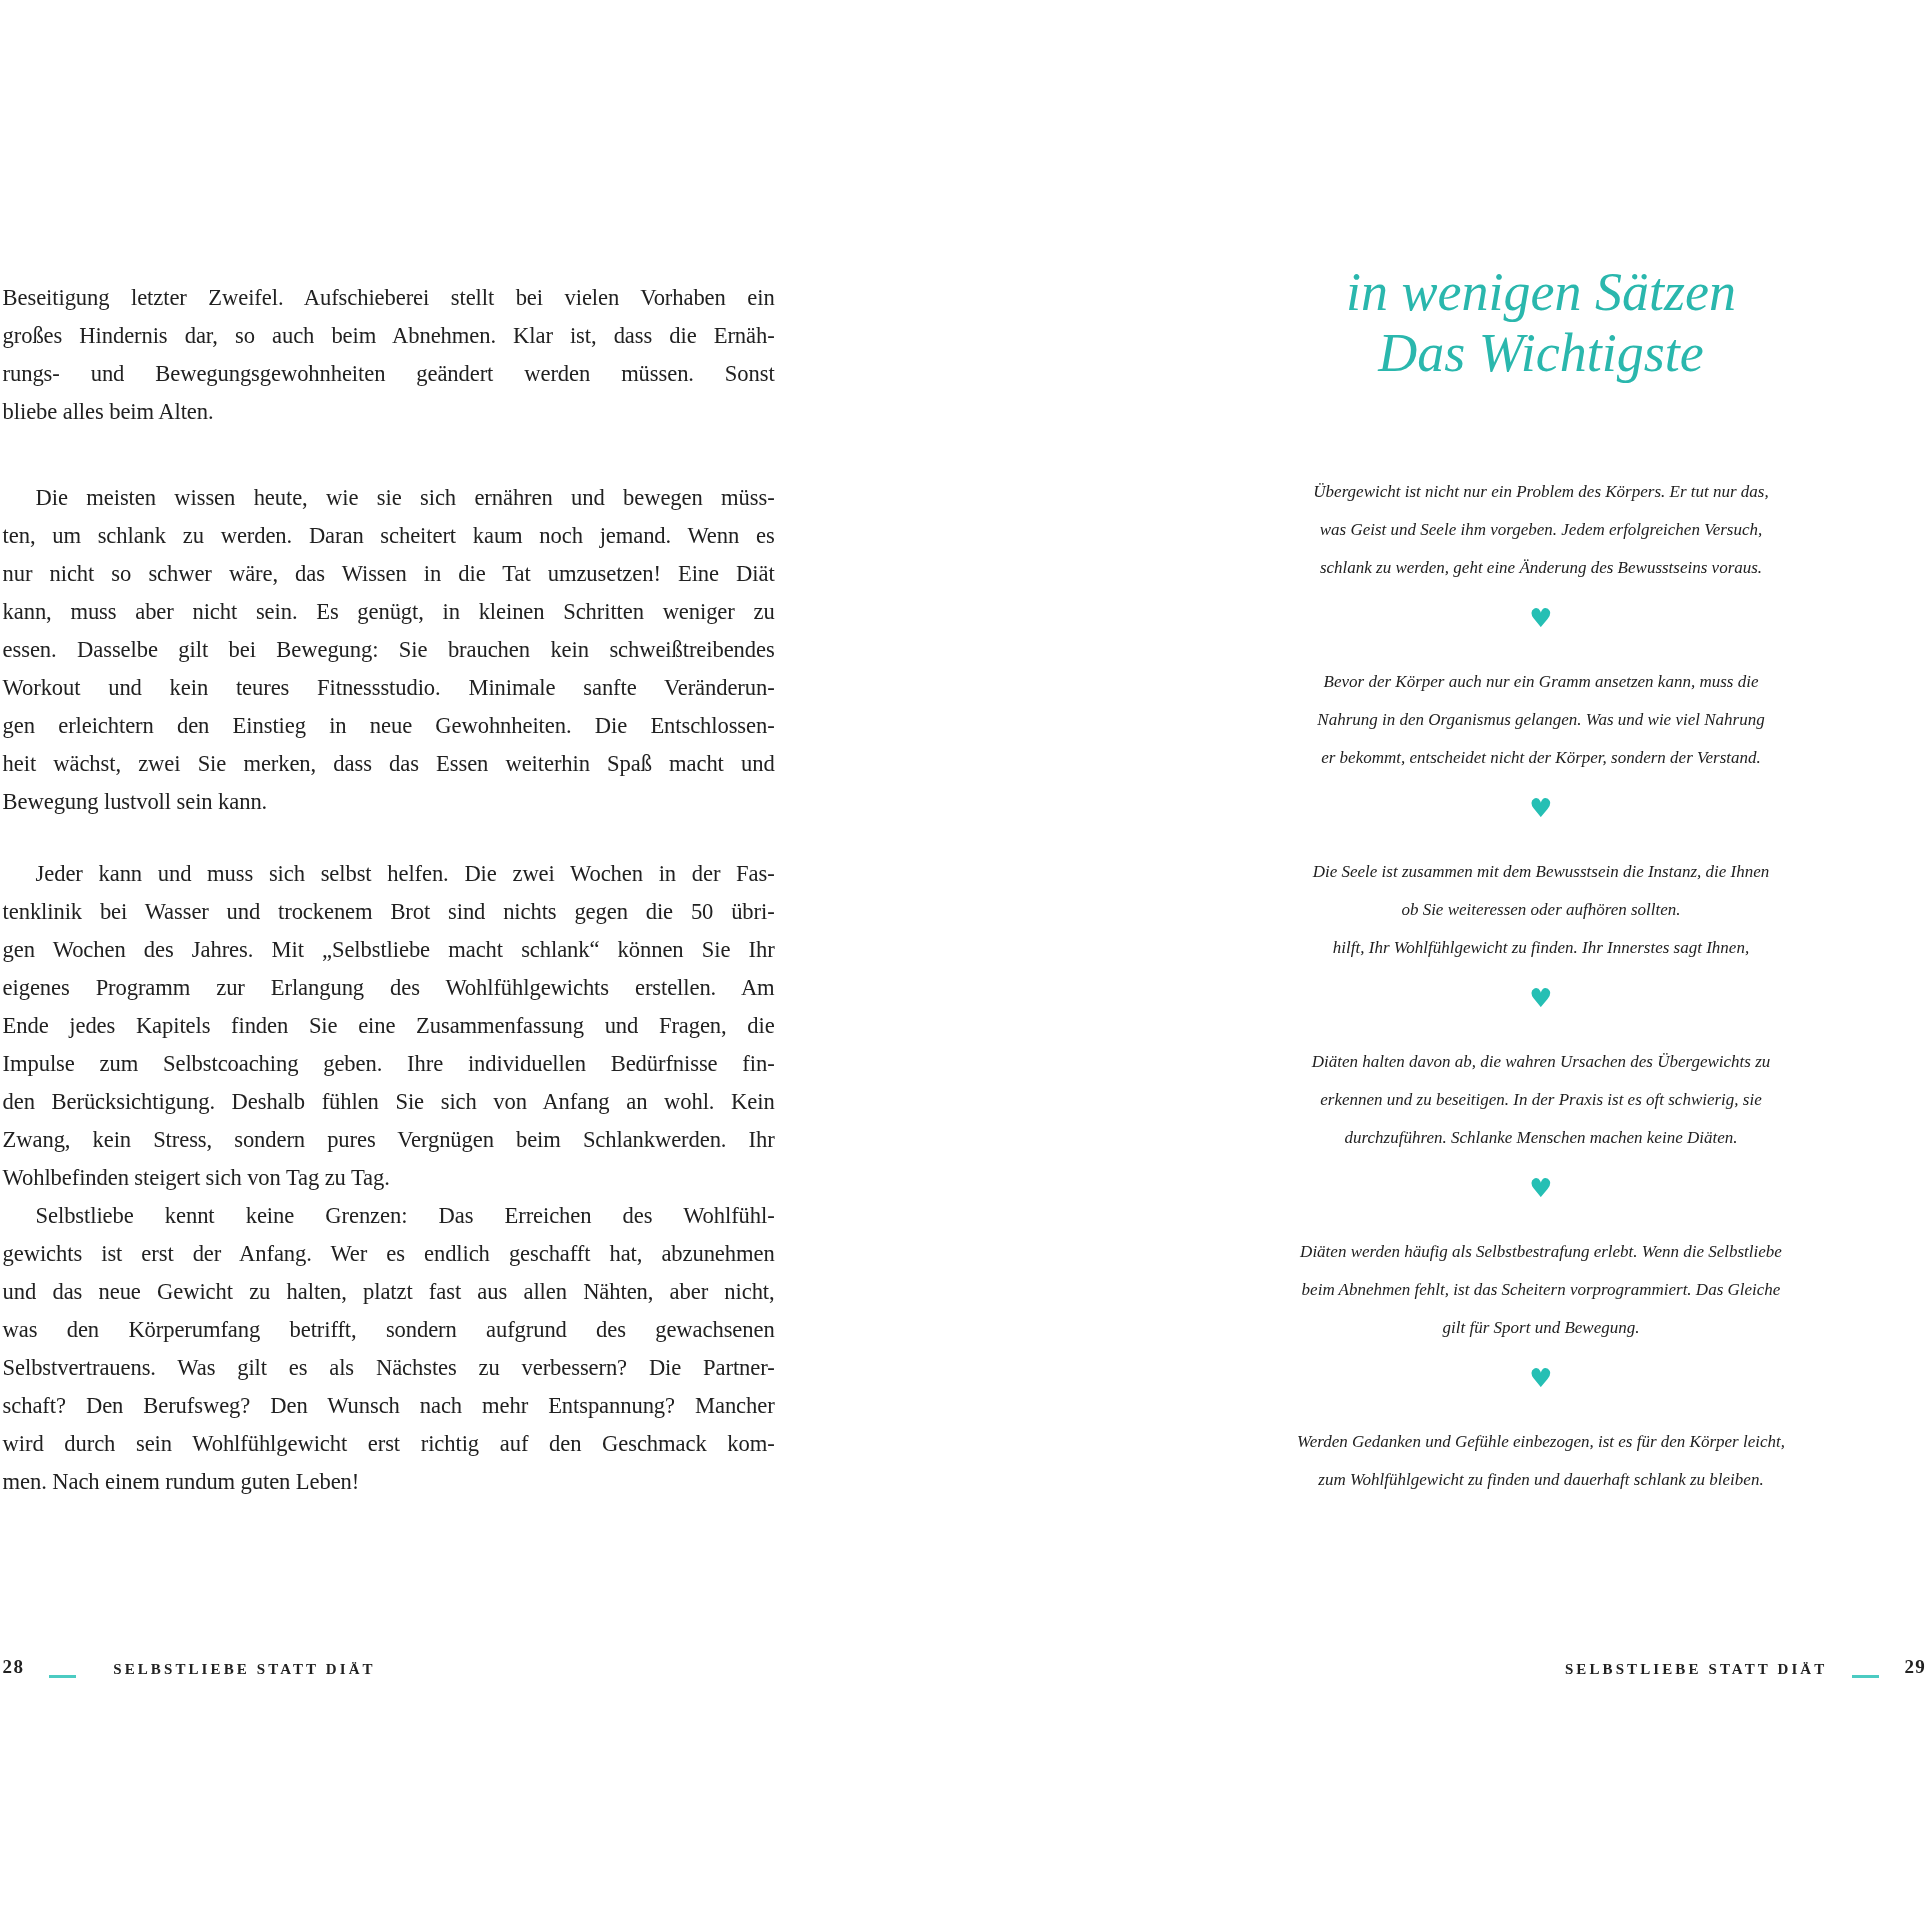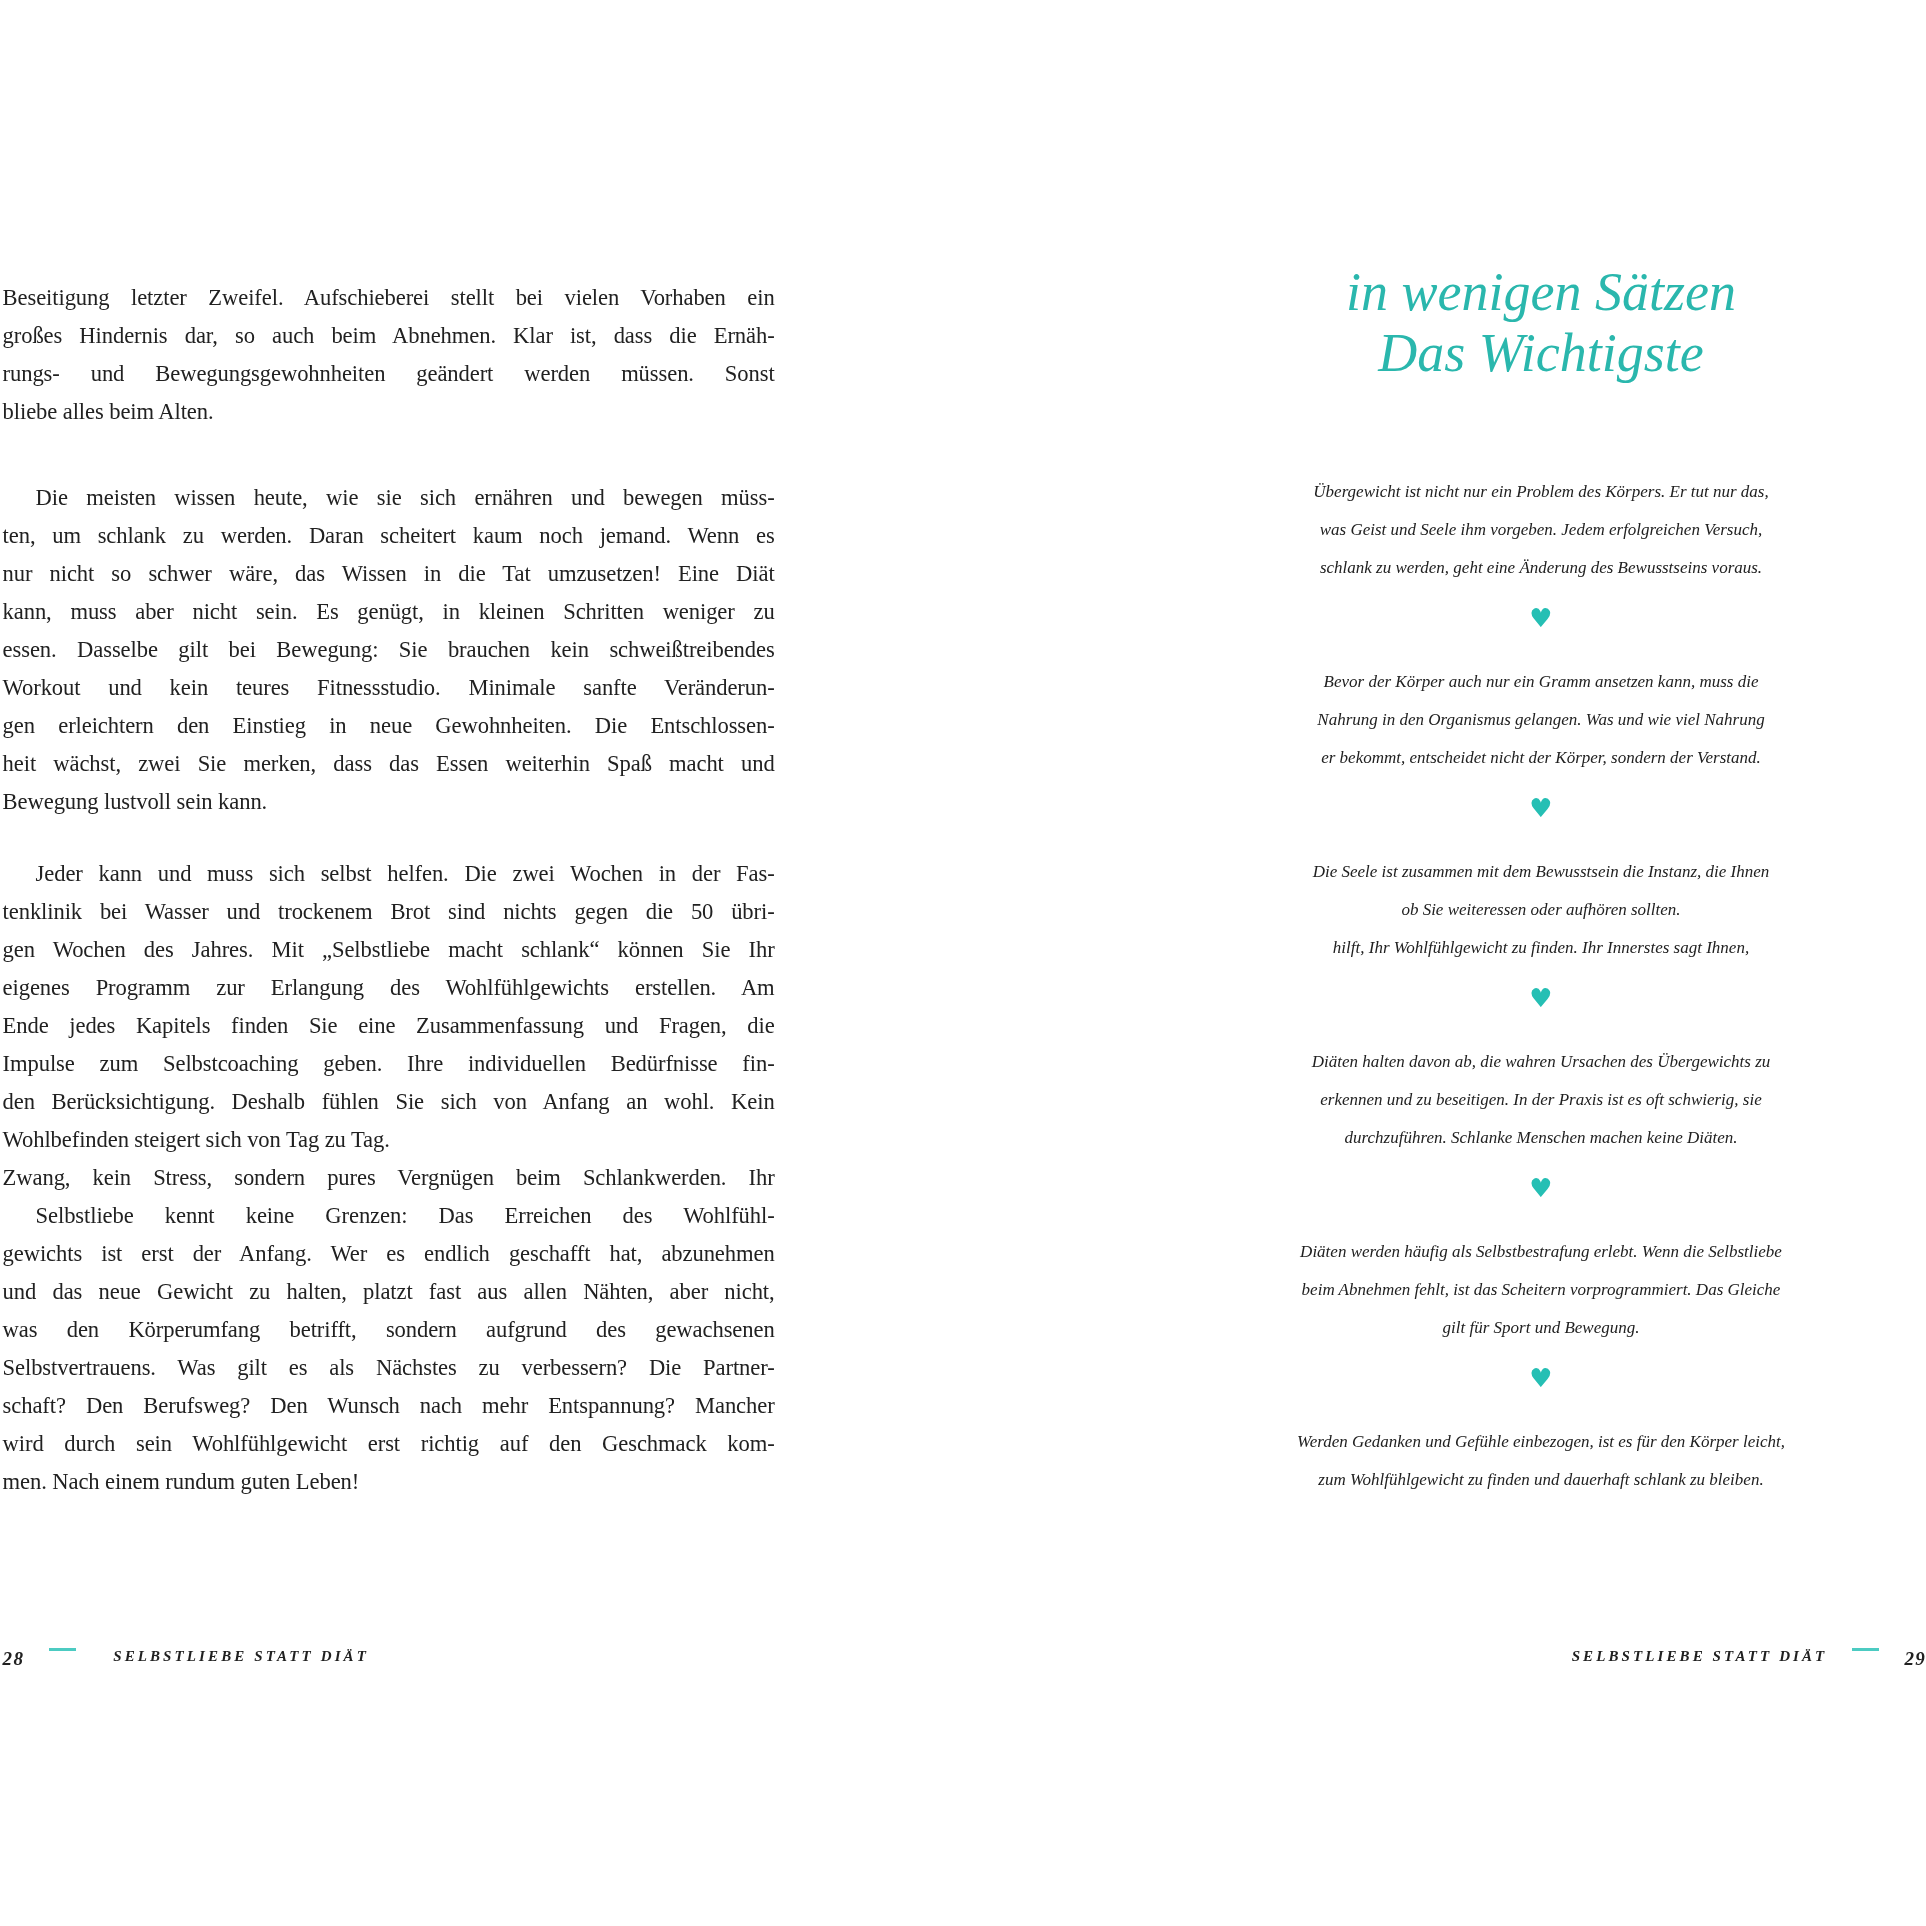--- a/index.html
+++ b/index.html
@@ -48,21 +48,21 @@
   .heart-row { height: 38px; line-height: 38px; margin-bottom: 26px; text-align: center; }
   .heart {
     color: var(--heart, #25bfb4);
     font-size: 26px;
     font-family: "DejaVu Sans", sans-serif;
   }
 
   
   .footer {
     position: absolute; top: 1648px; height: 29.5px;
-    display: flex; align-items: flex-start; font-style: italic;
+    display: flex; align-items: flex-end;
   }
   .footer-left  { left: 2.6px;    width: 772px; justify-content: flex-start; }
   .footer-right { left: 1156px; width: 770px; justify-content: flex-end; }
   .page-num {
     font-size: 19px; font-weight: 700; letter-spacing: 1.3px;
   }
   .footer-dash {
     display: inline-block; width: 27px; height: 2.6px;
     background: var(--dash, #4ccbc2);
     margin: 0 25px;
@@ -96,22 +96,22 @@
           <div class="line last">Bewegung lustvoll sein kann.</div>
         </div>
         <div class="para indent">
           <div class="line first">Jeder kann und muss sich selbst helfen. Die zwei Wochen in der Fas-</div>
           <div class="line">tenklinik bei Wasser und trockenem Brot sind nichts gegen die 50 übri-</div>
           <div class="line">gen Wochen des Jahres. Mit „Selbstliebe macht schlank“ können Sie Ihr</div>
           <div class="line">eigenes Programm zur Erlangung des Wohlfühlgewichts erstellen. Am</div>
           <div class="line">Ende jedes Kapitels finden Sie eine Zusammenfassung und Fragen, die</div>
           <div class="line">Impulse zum Selbstcoaching geben. Ihre individuellen Bedürfnisse fin-</div>
           <div class="line">den Berücksichtigung. Deshalb fühlen Sie sich von Anfang an wohl. Kein</div>
+          <div class="line">Zwang, kein Stress, sondern pures Vergnügen beim Schlankwerden. Ihr</div>
           <div class="line last">Wohlbefinden steigert sich von Tag zu Tag.</div>
-          <div class="line">Zwang, kein Stress, sondern pures Vergnügen beim Schlankwerden. Ihr</div>
         </div>
         <div class="para indent">
           <div class="line first">Selbstliebe kennt keine Grenzen: Das Erreichen des Wohlfühl-</div>
           <div class="line">gewichts ist erst der Anfang. Wer es endlich geschafft hat, abzunehmen</div>
           <div class="line">und das neue Gewicht zu halten, platzt fast aus allen Nähten, aber nicht,</div>
           <div class="line">was den Körperumfang betrifft, sondern aufgrund des gewachsenen</div>
           <div class="line">Selbstvertrauens. Was gilt es als Nächstes zu verbessern? Die Partner-</div>
           <div class="line">schaft? Den Berufsweg? Den Wunsch nach mehr Entspannung? Mancher</div>
           <div class="line">wird durch sein Wohlfühlgewicht erst richtig auf den Geschmack kom-</div>
           <div class="line last">men. Nach einem rundum guten Leben!</div>

